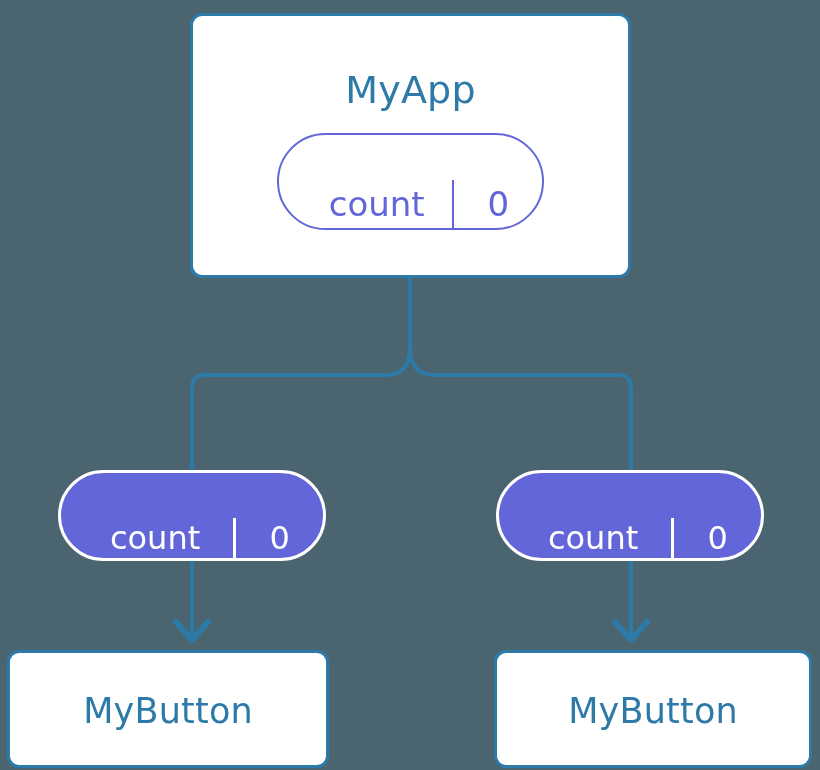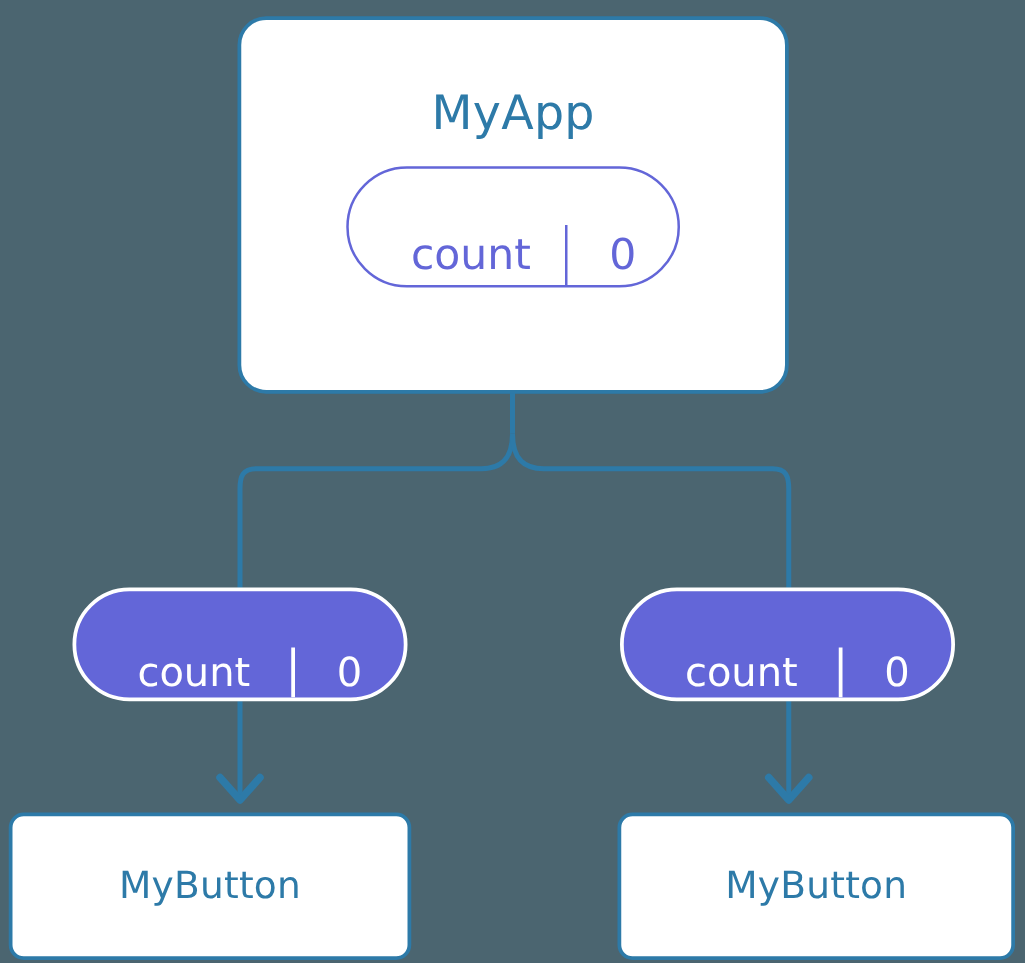--- a/index.html
+++ b/index.html
@@ -44,37 +44,36 @@
     color: #2d7aa8;
     font-weight: 400;
     letter-spacing: 0.2px;
     white-space: nowrap;
   }
 
   #app-box {
     left: 190px;
     top: 13px;
     width: 441px;
-    height: 302px;
-    border-radius: 23px;
+    height: 265px;
   }
   #app-box .component-title {
     top: 52px;
     font-size: 38px;
   }
 
   .button-box {
     top: 650px;
     height: 118px;
   }
   #button-box-left  { left: 7px;   width: 322px; }
   #button-box-right { left: 494px; width: 318px; }
   .button-box .component-title {
     top: 38px;
-    font-size: 30px;
+    font-size: 35px;
   }
 
   
   .state-pill {
     position: absolute;
     display: flex;
     align-items: stretch;
     border-radius: 999px;
     box-sizing: border-box;
     overflow: hidden;

